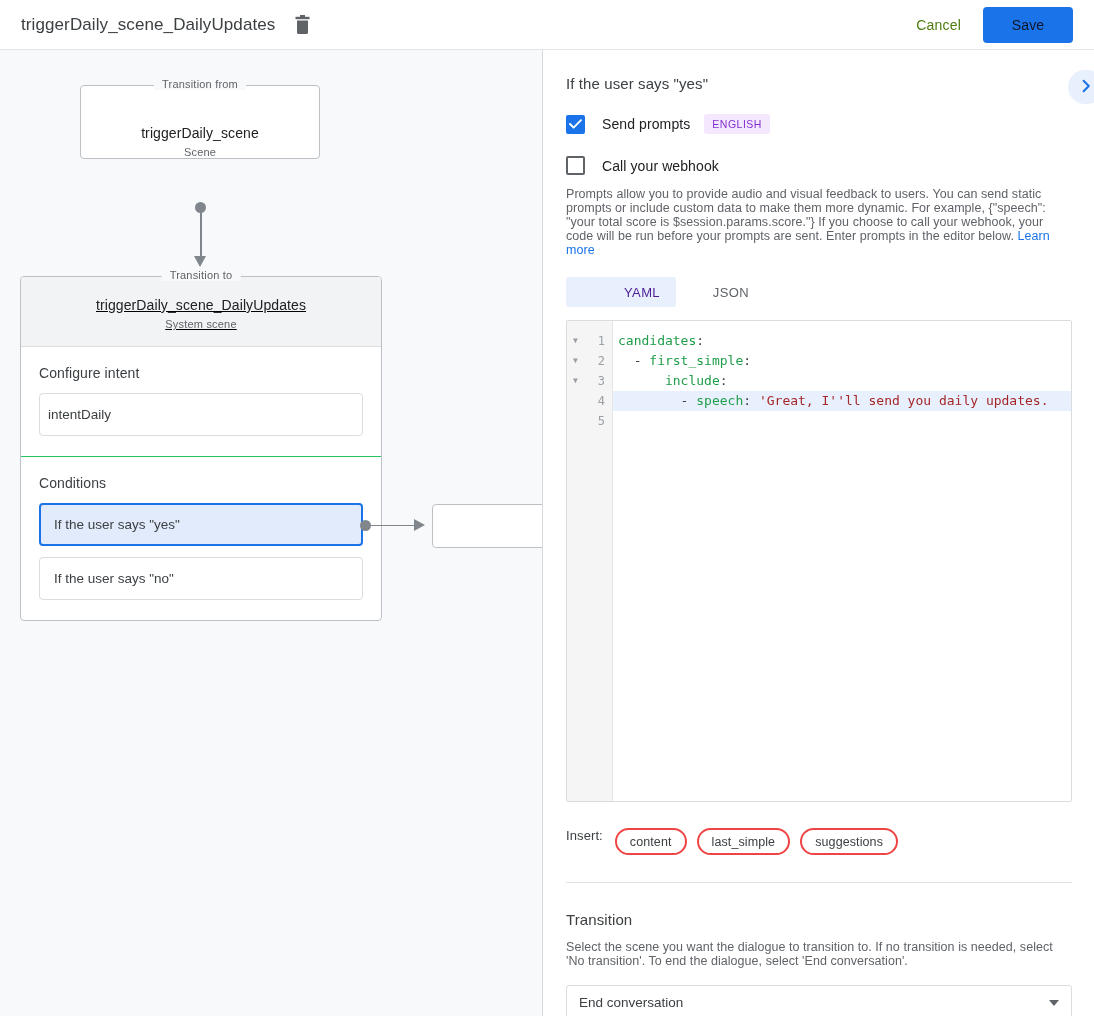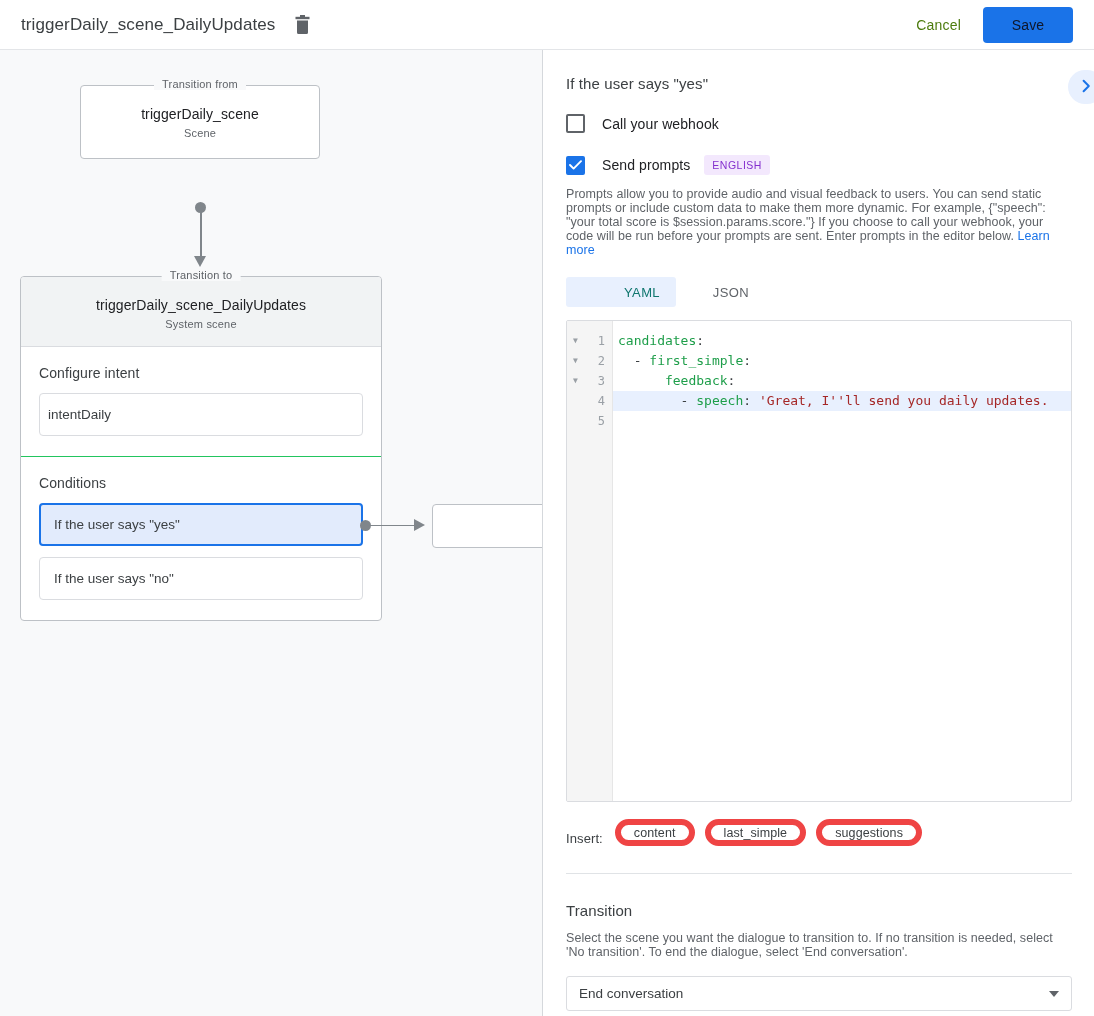--- a/index.html
+++ b/index.html
@@ -78,21 +78,21 @@
 
   
   .node-from {
     position: absolute;
     left: 80px; top: 35px;
     width: 240px; height: 74px;
     background: #ffffff;
     border: 1px solid #bdc1c6;
     border-radius: 4px;
     display: flex; flex-direction: column;
-    align-items: center; justify-content: center;
+    align-items: center; justify-content: flex-end;
     cursor: pointer;
   }
   .node-legend {
     position: absolute;
     top: -8px;
     background: #f8f9fa;
     padding: 0 8px;
     font-size: 11px;
     color: #5f6368;
     letter-spacing: .2px;
@@ -141,20 +141,21 @@
     border-radius: 4px;
     background: #ffffff;
   }
   .node-to-head {
     background: #f1f3f4;
     border-radius: 3px 3px 0 0;
     padding: 20px 0 16px;
     display: flex; flex-direction: column;
     align-items: center; justify-content: center;
     border-bottom: 1px solid #dadce0;
+    text-decoration: underline;
   }
   .section {
     padding: 18px 18px 20px 18px;
   }
   .section + .section { border-top: 1px solid #22c55e; }
   .section-label {
     font-size: 14px;
     color: #3c4043;
     letter-spacing: .1px;
     margin-bottom: 12px;
@@ -304,21 +305,21 @@
     display: flex; align-items: center; justify-content: center;
     font-size: 13px;
     letter-spacing: .4px;
     color: #5f6368;
     cursor: pointer;
     border-radius: 3px;
     background: transparent;
     border: none;
     font-family: inherit;
   }
-  .tab.active { background: #e8f0fe; color: #0f766e; padding-left: 48px; }
+  .tab.active { background: #e8f0fe; color: #4c1d95; padding-left: 48px; }
 
   
   .editor {
     margin-top: 13px;
     height: 482px;
     border: 1px solid #dadce0;
     border-radius: 2px;
     display: flex;
     background: #ffffff;
     overflow: hidden;
@@ -363,32 +364,32 @@
     white-space: pre;
     padding-left: 5px;
     color: #3c4043;
   }
   .cline.hl { background: #e8f0fe; }
   .tk-key { color: #1e9e4a; }
   .tk-str { color: #a52727; }
   .tk-pun { color: #3c4043; }
 
   .insert-row {
-    display: flex; align-items: flex-end;
-    margin-top: 17px;
+    display: flex; align-items: flex-start;
+    margin-top: 26px;
   }
   .insert-label {
     font-size: 13px;
     color: #3c4043;
     margin-right: 12px;
     letter-spacing: .1px;
   }
   .chip {
     height: 27px;
-    border: 6px solid #ef4444;
+    border: 2px solid #ef4444;
     border-radius: 14px;
     background: #ffffff;
     color: #3c4043;
     font-size: 12.5px;
     font-family: inherit;
     padding: 0 13px;
     margin-right: 10px;
     cursor: pointer;
     letter-spacing: .1px;
   }
@@ -492,32 +493,32 @@
         <svg width="16" height="16" viewBox="0 0 16 16" aria-hidden="true">
           <path d="M5.6 2.8 L10.8 8 L5.6 13.2" fill="none" stroke="#1a73e8" stroke-width="2" stroke-linecap="round" stroke-linejoin="round"></path>
         </svg>
       </span>
     </button>
   </div>
 
   <div class="panel-block">
 
     <div class="chk-row">
-      <span class="chk"></span>
-      <span class="chk-label">Call your webhook</span>
-    </div>
-
-    <div class="chk-row">
       <span class="chk on">
         <svg width="13" height="10" viewBox="0 0 13 10" aria-hidden="true">
           <path d="M1 5 L4.6 8.6 L12 1.2" fill="none" stroke="#ffffff" stroke-width="1.9" stroke-linecap="round" stroke-linejoin="round"></path>
         </svg>
       </span>
       <span class="chk-label">Send prompts</span>
       <span class="badge">ENGLISH</span>
+    </div>
+
+    <div class="chk-row">
+      <span class="chk"></span>
+      <span class="chk-label">Call your webhook</span>
     </div>
 
     <div class="help-text"><span>Prompts allow you to provide audio and visual feedback to users. You can send static prompts or include custom data to make them more dynamic. For example, {"speech": "your total score is $session.params.score."} If you choose to call your webhook, your code will be run before your prompts are sent. Enter prompts in the editor below. </span><a class="help-link" href="#">Learn more</a></div>
 
     <div class="tabs">
       <button class="tab active">YAML</button>
       <button class="tab">JSON</button>
     </div>
 
     <div class="editor">
@@ -537,21 +538,21 @@
         <div class="gline">
           <span>4</span>
         </div>
         <div class="gline">
           <span>5</span>
         </div>
       </div>
       <div class="code">
         <div class="cline"><span class="tk-pun"></span><span class="tk-key">candidates</span><span class="tk-pun">:</span></div>
         <div class="cline"><span class="tk-pun">  - </span><span class="tk-key">first_simple</span><span class="tk-pun">:</span></div>
-        <div class="cline"><span class="tk-pun">      </span><span class="tk-key">feedback</span><span class="tk-pun">:</span></div>
+        <div class="cline"><span class="tk-pun">      </span><span class="tk-key">include</span><span class="tk-pun">:</span></div>
         <div class="cline hl"><span class="tk-pun">        - </span><span class="tk-key">speech</span><span class="tk-pun">: </span><span class="tk-str">'Great, I''ll send you daily updates.</span></div>
         <div class="cline"><span></span></div>
       </div>
     </div>
 
     <div class="insert-row">
       <span class="insert-label">Insert:</span>
       <button class="chip">content</button>
       <button class="chip">last_simple</button>
       <button class="chip">suggestions</button>

